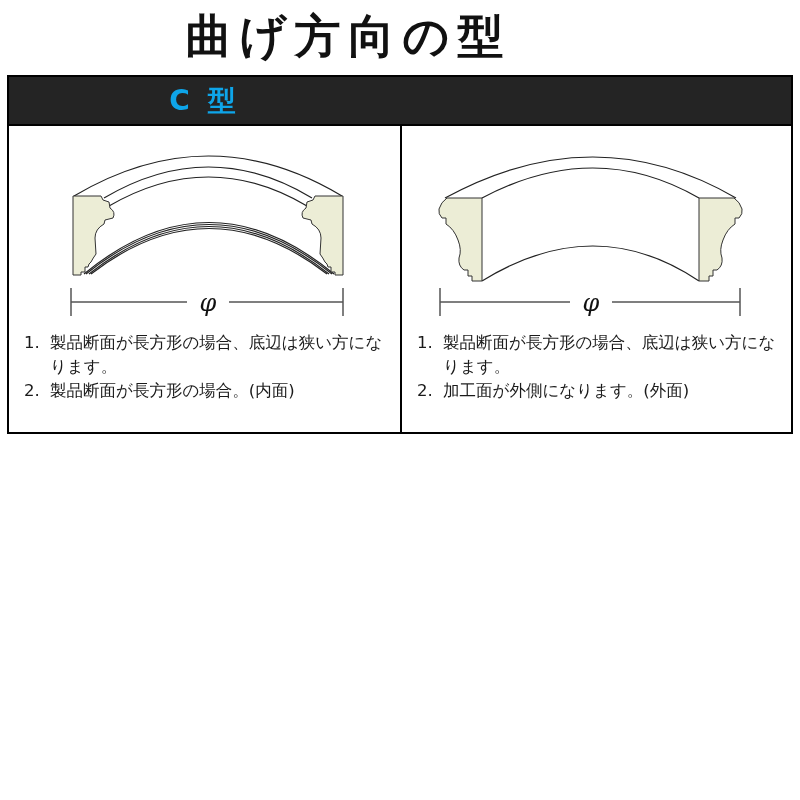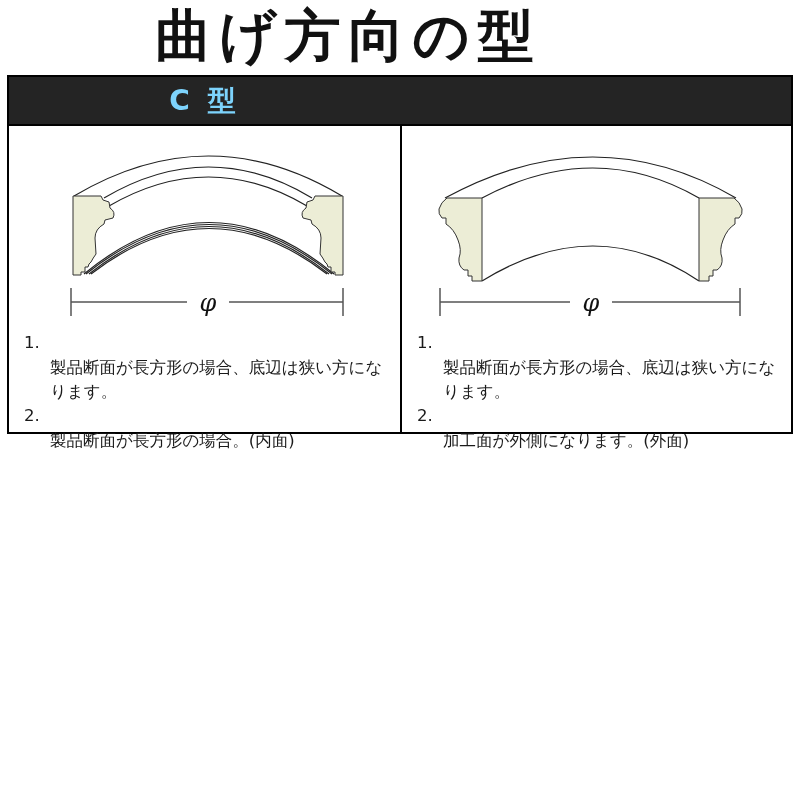--- a/index.html
+++ b/index.html
@@ -1,38 +1,38 @@
 <!DOCTYPE html>
 <html><head>
 <meta charset="utf-8">
 <style>
   html, body { margin:0; padding:0; background:#ffffff; }
   body { width:800px; height:800px; position:relative; overflow:hidden;
          font-family:"DejaVu Sans", sans-serif; color:#222; }
   .title { position:absolute; top:8px; left:0; width:697px; text-align:center;
-           font-size:56px; font-weight:bold; letter-spacing:8px; color:#111;
+           font-size:46px; font-weight:bold; letter-spacing:8px; color:#111;
            font-family:"DejaVu Sans", sans-serif; line-height:56px; }
   .table { position:absolute; left:7px; top:75px; width:786px; height:359px;
            box-sizing:border-box; border:2px solid #000; }
   .header { position:absolute; left:0; top:0; width:782px; height:47px;
             background:#242424; border-bottom:2px solid #000; }
   .hcell { position:absolute; top:0; height:47px; width:391px; text-align:center;
-           color:#7dd3fc; font-size:28px; font-weight:bold; line-height:47px; letter-spacing:4px; }
+           color:#0ea5e9; font-size:28px; font-weight:bold; line-height:47px; letter-spacing:4px; }
   .hcell.left { left:0; }
   .hcell.right { left:391px; }
   .divider { position:absolute; left:391px; top:49px; width:2px; height:306px; background:#000; }
   .col { position:absolute; top:49px; width:391px; height:306px; }
   .col.left { left:0; }
   .col.right { left:393px; }
   .diagram { position:absolute; left:0; top:0; width:391px; height:200px; }
   .notes { position:absolute; left:15px; top:205px; width:370px; font-size:16.5px;
            line-height:24px; color:#1a1a1a; }
   .note { display:flex; }
   .note .num { width:26px; flex:none; }
-  .note .txt { flex:1;margin-top:25px; }
+  .note .txt { flex:1; }
 </style>
 </head>
 <body>
 
 <div class="title">曲げ方向の型</div>
 
 <div class="table">
   <div class="header">
     <div class="hcell left">C 型</div>
   </div>

